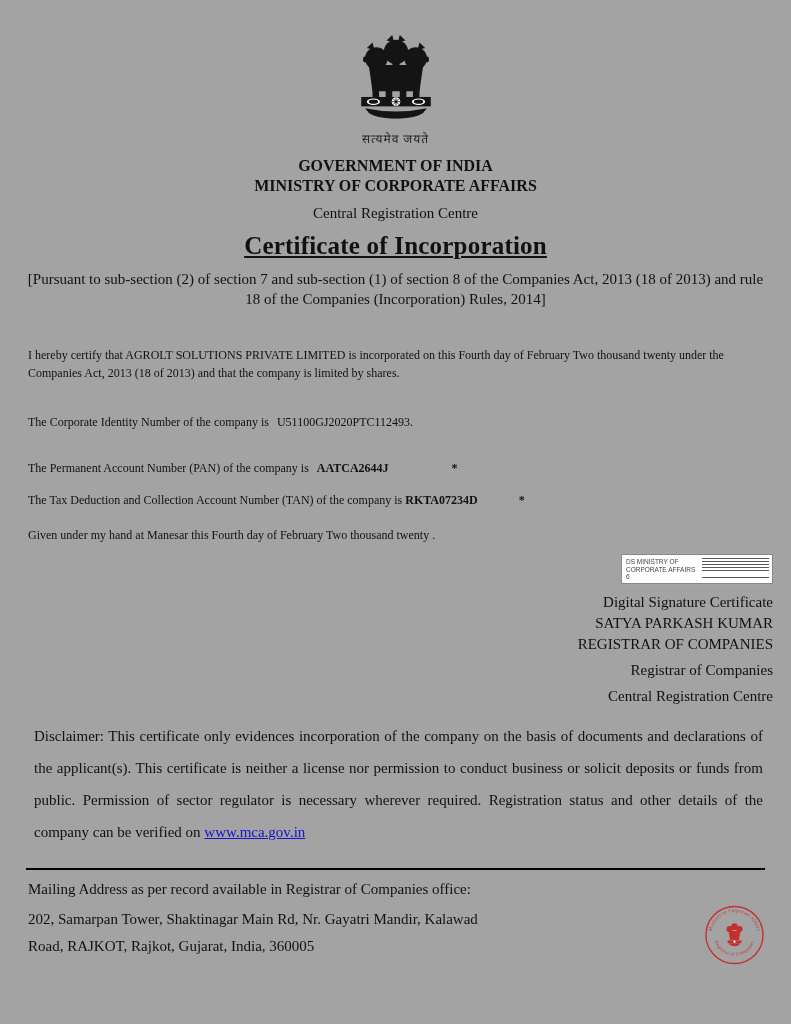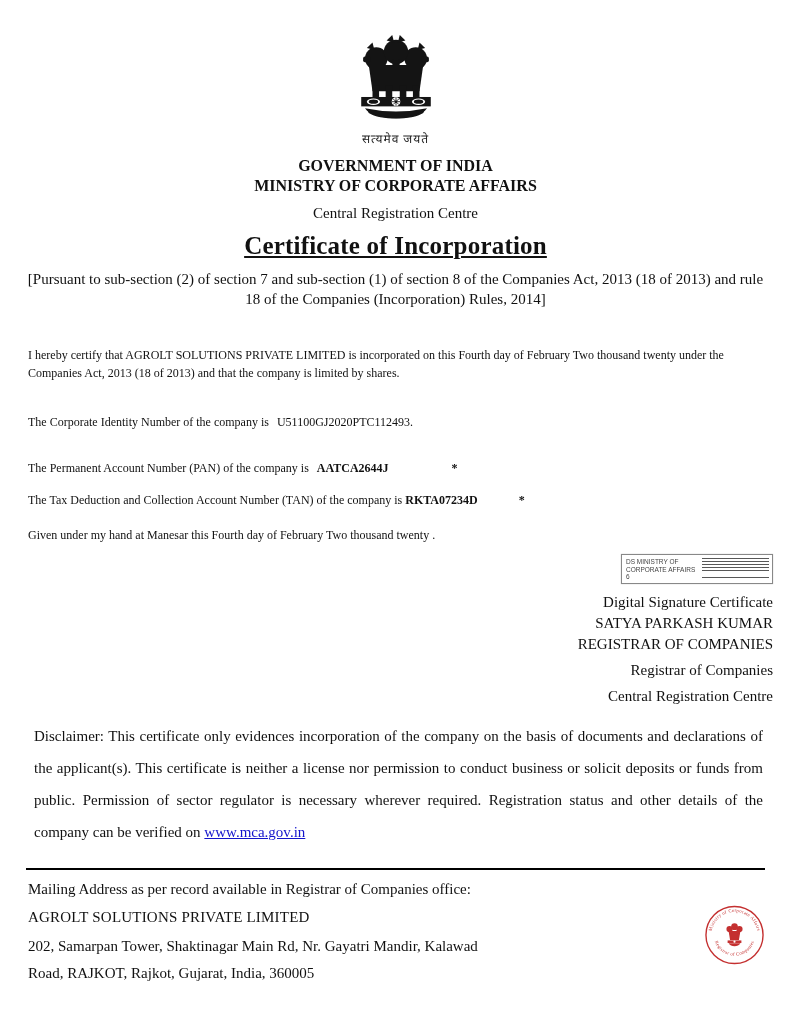--- a/index.html
+++ b/index.html
@@ -1,20 +1,20 @@
 <!DOCTYPE html>
 <html><head>
 <meta charset="utf-8">
 <style>
   html,body{margin:0;padding:0;background:#e8e8e8;}
   .page{
     position:relative;
     width:791px;height:1024px;
     margin:0 auto;
-    background:#ffffff;
+    background:#a3a3a3;
     font-family:"Liberation Serif","DejaVu Serif",serif;
     color:#111;
     overflow:hidden;
   }
   .center{text-align:center;}
   .emblem-svg{display:block;margin:34px auto 2px auto;width:88px;height:94px;}
   .emblem-caption{font-size:12px;letter-spacing:1px;color:#222;}
   .gov-line{font-weight:bold;font-size:16px;line-height:20px;}
   .gov-line.first{margin-top:9px;}
   .crc-line{font-size:15px;margin-top:9px;}
@@ -158,21 +158,20 @@
   </div>
 
   <div class="disclaimer">
     <span>Disclaimer: This certificate only evidences incorporation of the company on the basis of documents and declarations of the applicant(s). This certificate is neither a license nor permission to conduct business or solicit deposits or funds from public. Permission of sector regulator is necessary wherever required. Registration status and other details of the company can be verified on </span><a class="link" href="#">www.mca.gov.in</a>
   </div>
 
   <hr class="divider">
 
   <div class="mailing">
     <div class="mailing-label">Mailing Address as per record available in Registrar of Companies office:</div>
-    <div class="mailing-company">AGROLT SOLUTIONS PRIVATE LIMITED</div>
     <div class="mailing-addr1">202, Samarpan Tower, Shaktinagar Main Rd, Nr. Gayatri Mandir, Kalawad</div>
     <div class="mailing-addr2">Road, RAJKOT, Rajkot, Gujarat, India, 360005</div>
 
     <svg class="seal-svg" viewBox="0 0 64 64" aria-hidden="true">
       <defs>
         <path id="sealTopArc" d="M 8.5 32 A 23.5 23.5 0 0 1 55.5 32"></path>
         <path id="sealBottomArc" d="M 11 32 A 21 21 0 0 0 53 32"></path>
       </defs>
       <circle cx="32" cy="32" r="29" fill="none" stroke="#c43030" stroke-width="1.4"></circle>
       <text font-size="4.8" fill="#c43030" font-family="Liberation Serif, serif" letter-spacing="0.3">

